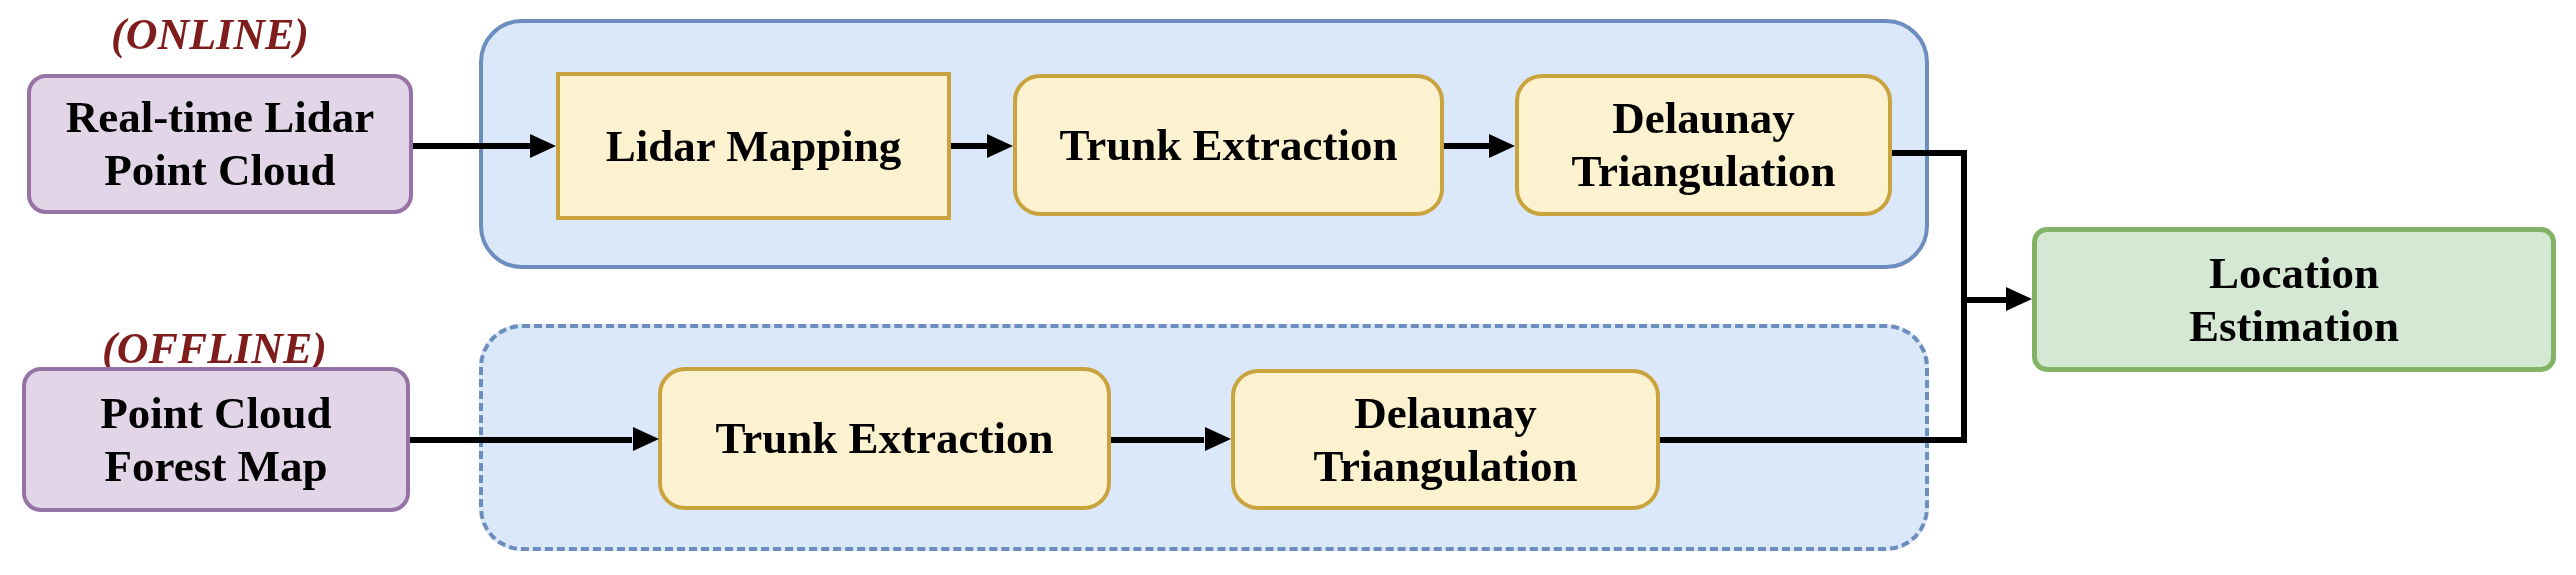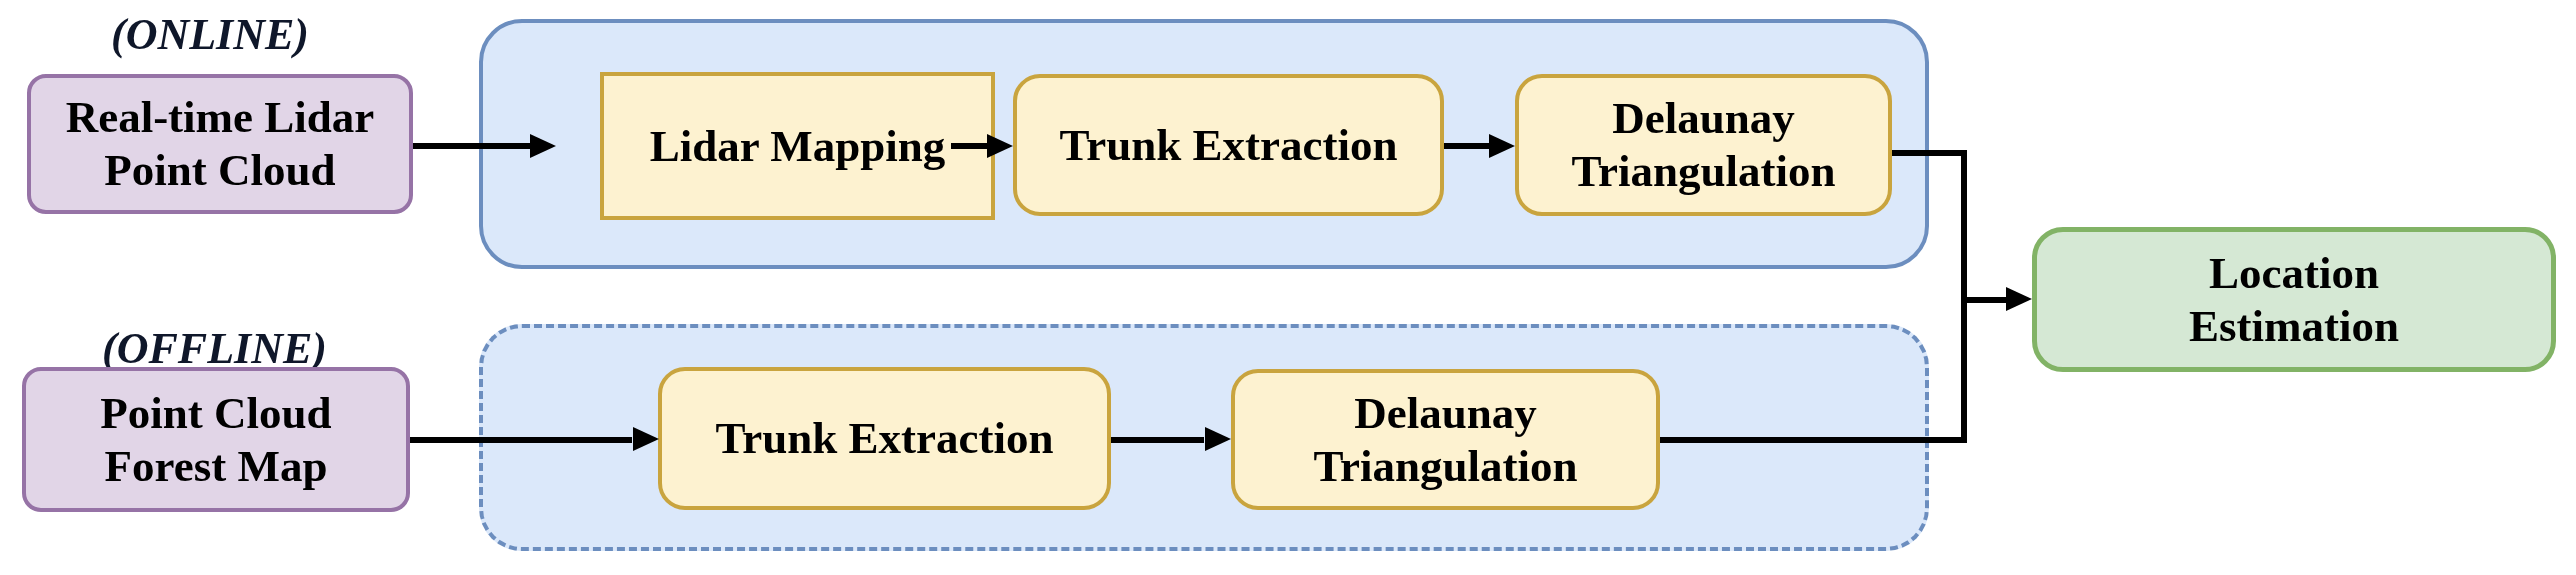--- a/index.html
+++ b/index.html
@@ -9,31 +9,31 @@
     --green-fill:#d5e8d4;  --green-border:#82b366;
     --line:#000000;
   }
   html,body{margin:0;padding:0;background:#ffffff;}
   #canvas{
     position:relative;width:2576px;height:575px;background:#ffffff;overflow:hidden;
     font-family:"Liberation Serif","DejaVu Serif",serif;
   }
   .lbl{
     position:absolute;display:flex;align-items:center;justify-content:center;
-    font-weight:700;font-style:italic;font-size:44px;color:#0f172a;white-space:pre;
+    font-weight:700;font-style:italic;font-size:44px;color:#7f1d1d;white-space:pre;
   }
   .node{
     position:absolute;display:flex;align-items:center;justify-content:center;
     text-align:center;font-weight:700;font-size:45px;line-height:1.17;color:#000;
     white-space:pre-line;box-sizing:border-box;
   }
   .purple{background:var(--purple-fill);border:4.8px solid var(--purple-border);border-radius:19px;}
   .yellow{background:var(--yellow-fill);border:4.8px solid var(--yellow-border);border-radius:27px;}
   .yellow.square{border-radius:0;}
-  .green{background:var(--green-fill);border:5.7px solid var(--green-border);border-radius:31px;}
+  .green{background:var(--green-fill);border:5.7px solid var(--green-border);border-radius:15px;}
   .container-box{
     position:absolute;box-sizing:border-box;background:var(--blue-fill);
     border:4.8px solid var(--blue-border);border-radius:43px;
   }
   .container-box.dashed{border-style:dashed;}
   .hline{position:absolute;height:5.7px;background:var(--line);}
   .vline{position:absolute;width:5.7px;background:var(--line);}
   .arrowhead{
     position:absolute;width:0;height:0;
     border-top:12.4px solid transparent;border-bottom:12.4px solid transparent;
@@ -49,21 +49,21 @@
   <div class="container-box dashed" style="left:479px;top:324px;width:1450px;height:227px;"></div>
 
   <div class="lbl" style="left:86px;top:9.5px;width:248px;height:50px;">(ONLINE)</div>
   <div class="lbl" style="left:81px;top:322px;width:267px;height:53px;">(OFFLINE)</div>
 
   <div class="node purple" style="left:27px;top:74px;width:386px;height:140px;">Real-time Lidar
 Point Cloud</div>
   <div class="node purple" style="left:22px;top:367px;width:388px;height:145px;">Point Cloud
 Forest Map</div>
 
-  <div class="node yellow square" style="left:556px;top:72px;width:395px;height:148px;margin-left:44px;">Lidar Mapping</div>
+  <div class="node yellow square" style="left:556px;top:72px;width:395px;height:148px;">Lidar Mapping</div>
   <div class="node yellow" style="left:1013px;top:74px;width:431px;height:142px;">Trunk Extraction</div>
   <div class="node yellow" style="left:1515px;top:74px;width:377px;height:142px;">Delaunay
 Triangulation</div>
 
   <div class="node yellow" style="left:658px;top:367px;width:453px;height:143px;">Trunk Extraction</div>
   <div class="node yellow" style="left:1231px;top:369px;width:429px;height:141px;">Delaunay
 Triangulation</div>
 
   <div class="node green" style="left:2032px;top:227px;width:524px;height:145px;">Location
 Estimation</div>

